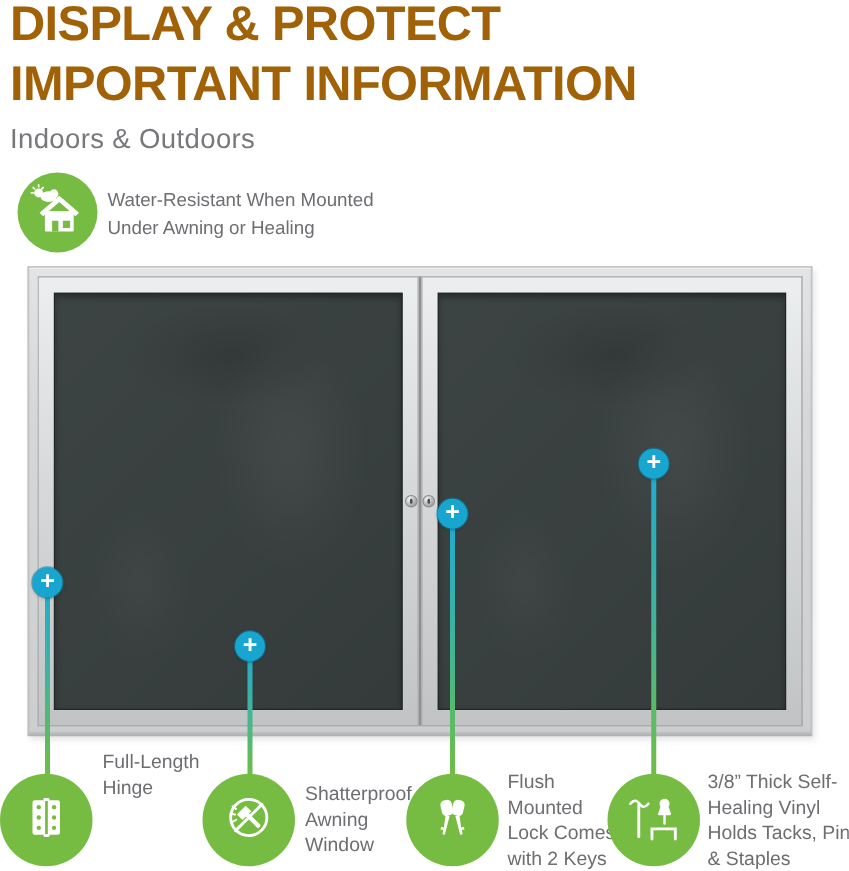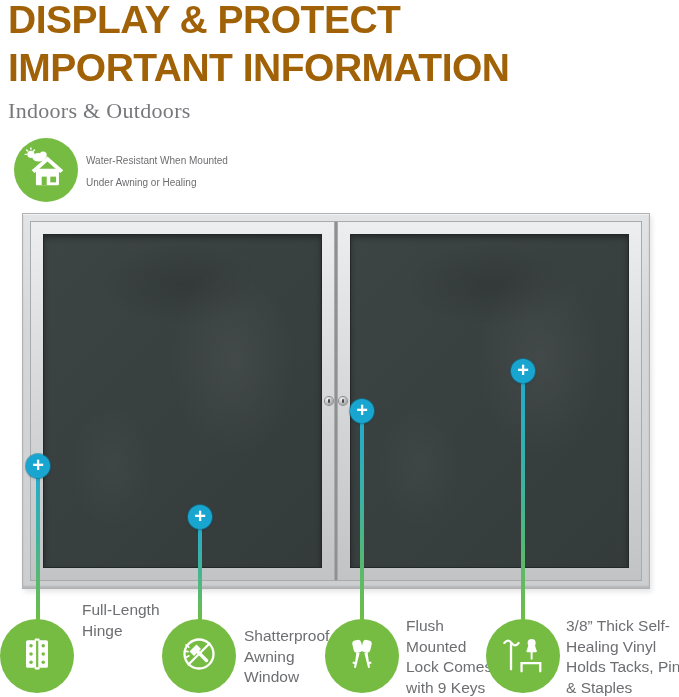--- a/index.html
+++ b/index.html
@@ -12,30 +12,30 @@
   .abs{position:absolute;}
 
   
   .title{
     left:8px;color:#a16207;font-weight:bold;font-size:39px;
     letter-spacing:-0.5px;line-height:40px;white-space:nowrap;
   }
   .title1{top:0px;}
   .title2{top:48px;}
   .subtitle{
-    left:8px;top:98px;color:#77787B;font-size:22px;letter-spacing:0.3px;font-family:Liberation Serif, serif;
+    left:8px;top:98px;color:#77787B;font-size:22px;letter-spacing:0.3px;
   }
 
   
   .wr-circle{
     left:14px;top:138px;width:64px;height:64px;border-radius:50%;
     background:#76BC43;display:flex;align-items:center;justify-content:center;
   }
   .wr-text{
-    left:86px;top:150px;color:#6D6E71;font-size:10px;line-height:21.5px;
+    left:86px;top:150px;color:#6D6E71;font-size:15px;line-height:21.5px;
     white-space:nowrap;
   }
 
   
   .board{
     left:22px;top:213px;width:628px;height:376px;box-sizing:border-box;
     background:linear-gradient(180deg,#E3E4E6 0%,#D6D7D9 30%,#CDCED0 100%);
     border:1px solid #AFB1B3;
     box-shadow:inset 0 1px 0 #F2F3F4, inset 0 -2px 2px rgba(0,0,0,0.12), 2px 3px 5px rgba(0,0,0,0.10);
     padding:7px;
@@ -201,21 +201,21 @@
         <rect x="24" y="9.5" width="9.5" height="13" rx="3.5" transform="rotate(13 29 16)"></rect>
         <path d="M29.8 22 L26.4 22.8 L30.4 38.5 L32.4 38 L31.8 34.5 L34 34 L33.4 31.8 L31.2 32.3 Z"></path>
       </g>
     </svg>
   </span>
 </div>
 <div class="abs co-text" style="left:406px;top:616px;">
   <span>Flush</span>
   <span>Mounted</span>
   <span>Lock Comes</span>
-  <span>with 9 Keys</span>
+  <span>with 2 Keys</span>
 </div>
 
 <div class="abs co-circle" style="left:486px;">
   <span>
     <svg width="46" height="46" viewBox="0 0 48 48">
       <g stroke="#fff" fill="none" stroke-linecap="round">
         <path d="M4.5 12.5 Q8.5 7.5 12 12.5 T19.5 12.5" stroke-width="2.2"></path>
         <line x1="11.5" y1="13.5" x2="11.5" y2="40" stroke-width="2.4"></line>
         <path d="M22.5 42 L22.5 33.5 L42 33.5 L42 42" stroke-width="2.4"></path>
         <line x1="33" y1="22.5" x2="33" y2="29" stroke-width="2"></line>

